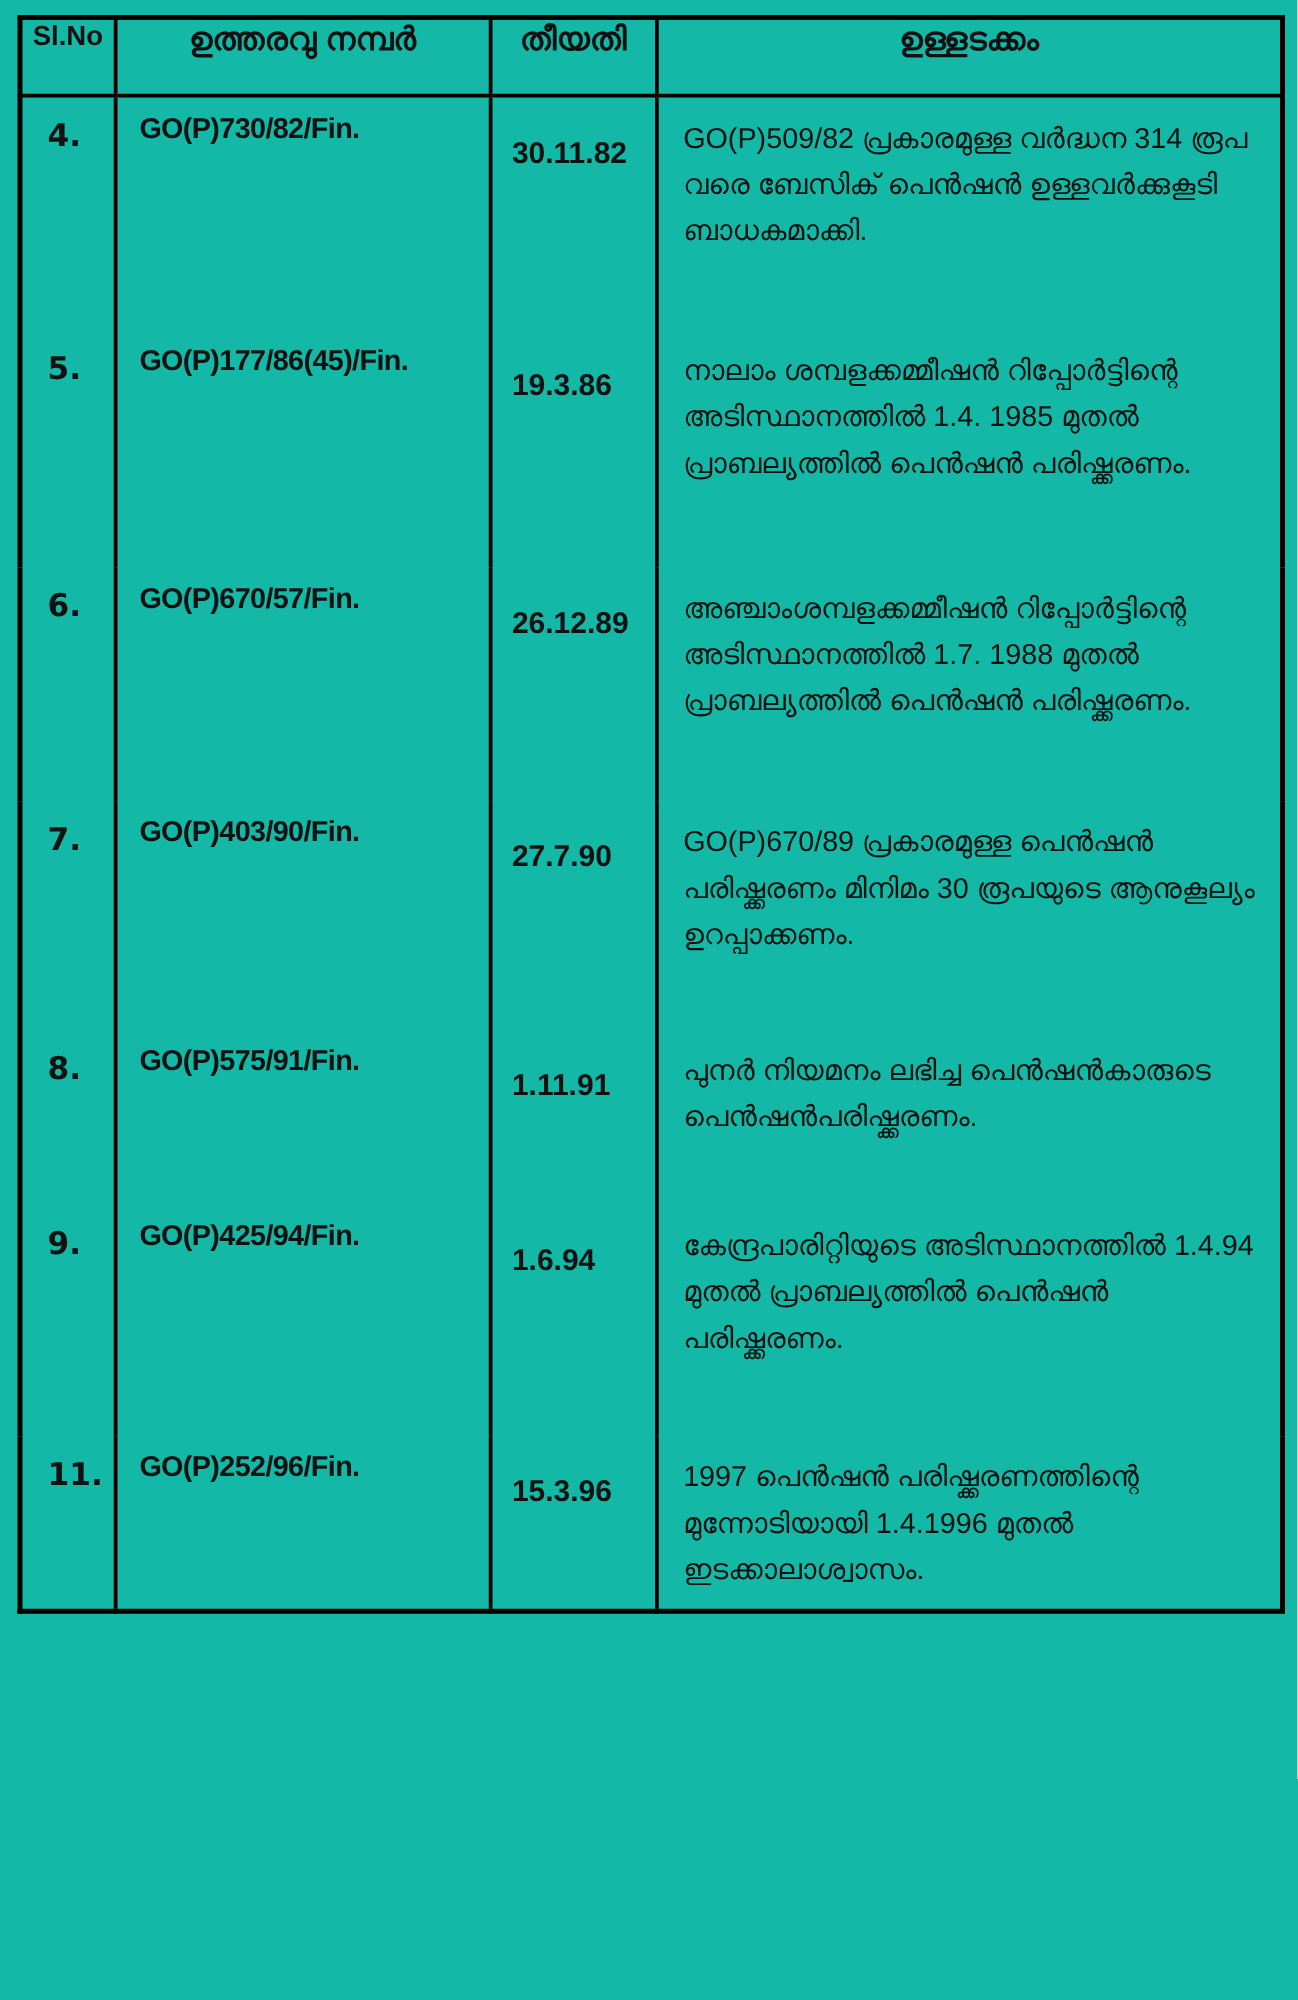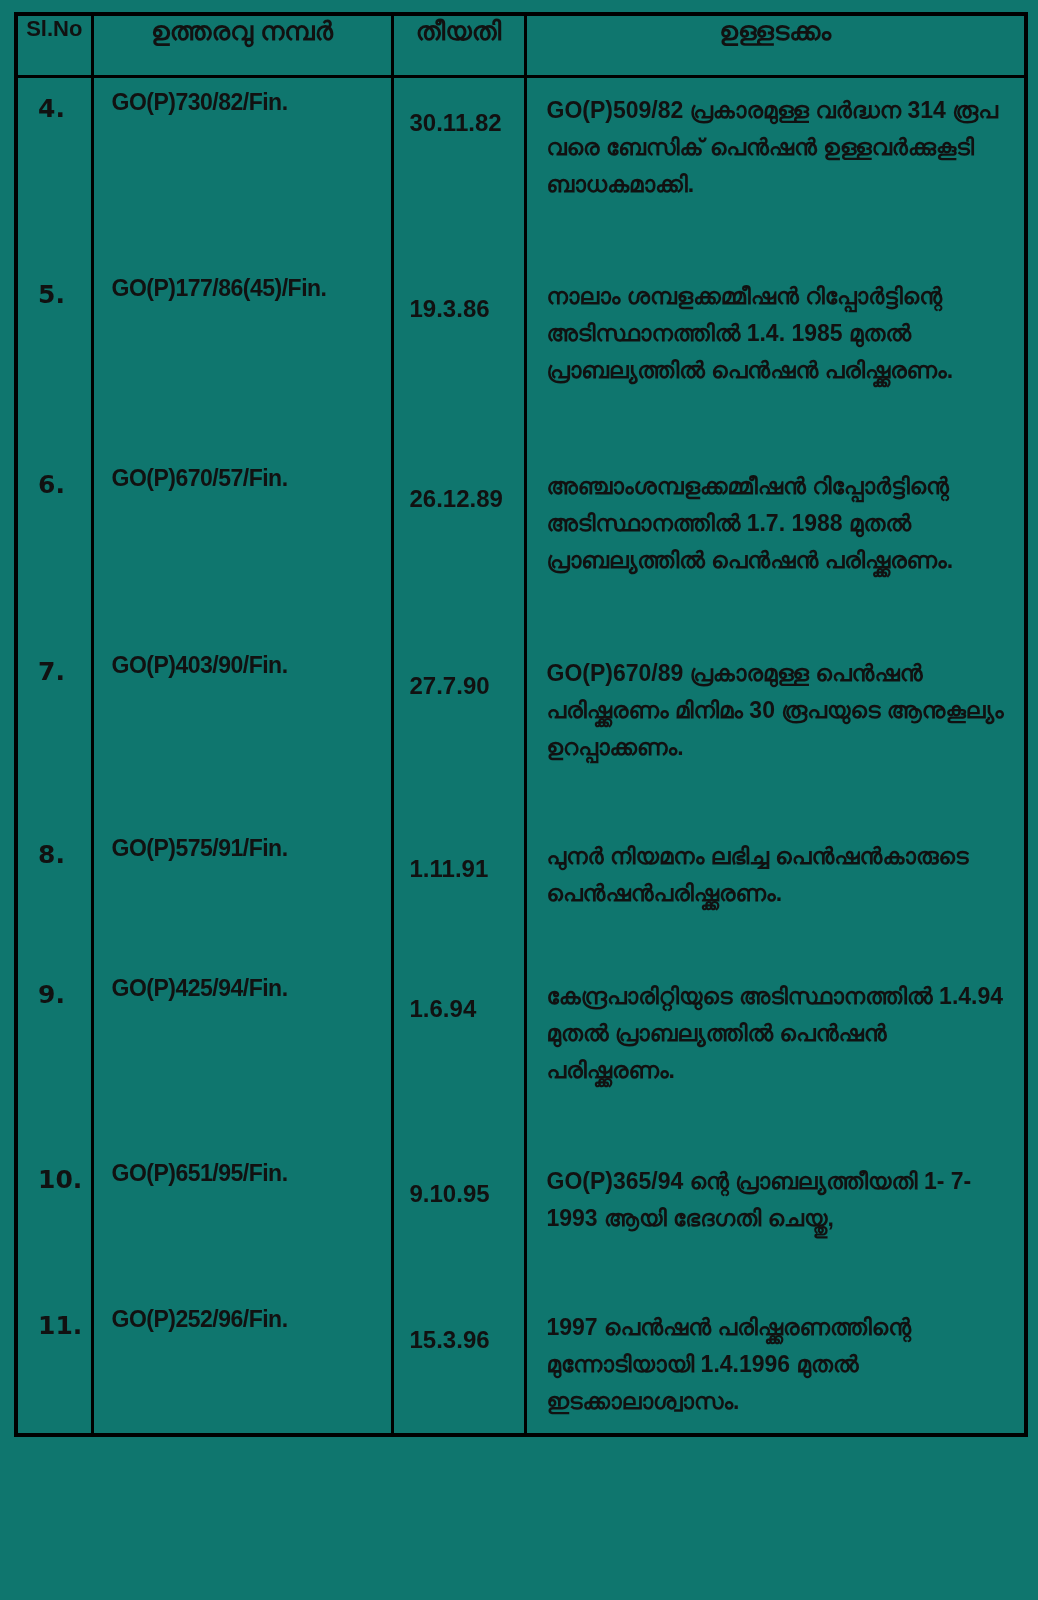--- a/index.html
+++ b/index.html
@@ -3,21 +3,21 @@
 <meta charset="utf-8">
 <style>
   html, body {
     margin: 0;
     padding: 0;
     background: #ffffff;
   }
   .page {
     width: 1038px;
     height: 1600px;
-    background: #0f766e;
+    background: #14b8a6;
     box-sizing: border-box;
     padding: 12px 14px 10px 14px;
     font-family: "Liberation Sans", "DejaVu Sans", sans-serif;
     color: #111;
     overflow: hidden;
   }
   table.go-table {
     border-collapse: collapse;
     table-layout: fixed;
     width: 1010px;
@@ -69,21 +69,21 @@
     overflow: hidden;
   }
   td.date {
     font-size: 24px;
     font-weight: bold;
     padding: 31px 0 0 16px;
     font-family: "Liberation Sans", "DejaVu Sans", sans-serif;
   }
   td.content {
     font-size: 23px;
-    font-weight: 700;
+    font-weight: 400;
     line-height: 37px;
     padding: 14px 16px 8px 20px;
     text-align: left;
     font-family: "Liberation Sans", "DejaVu Sans", sans-serif;
   }
 
   
   tr.r0 td { height: 188px; }
   tr.r1 td { height: 190px; }
   tr.r2 td { height: 187px; }
@@ -143,26 +143,20 @@
         <td class="order">GO(P)575/91/Fin.</td>
         <td class="date">1.11.91</td>
         <td class="content">പുനർ നിയമനം ലഭിച്ച പെൻഷൻകാരുടെ പെൻഷൻപരിഷ്ക്കരണം.</td>
       </tr>
       <tr class="r5">
         <td class="slno">9.</td>
         <td class="order">GO(P)425/94/Fin.</td>
         <td class="date">1.6.94</td>
         <td class="content">കേന്ദ്രപാരിറ്റിയുടെ അടിസ്ഥാനത്തിൽ 1.4.94 മുതൽ പ്രാബല്യത്തിൽ പെൻഷൻ പരിഷ്ക്കരണം.</td>
       </tr>
-      <tr class="r6">
-        <td class="slno">10.</td>
-        <td class="order">GO(P)651/95/Fin.</td>
-        <td class="date">9.10.95</td>
-        <td class="content">GO(P)365/94 ന്റെ പ്രാബല്യത്തീയതി 1- 7- 1993 ആയി ഭേദഗതി ചെയ്തു,</td>
-      </tr>
       <tr class="r7">
         <td class="slno">11.</td>
         <td class="order">GO(P)252/96/Fin.</td>
         <td class="date">15.3.96</td>
         <td class="content">1997 പെൻഷൻ പരിഷ്ക്കരണത്തിന്റെ മുന്നോടിയായി 1.4.1996 മുതൽ ഇടക്കാലാശ്വാസം.</td>
       </tr>
     </tbody>
   </table>
 </div>
 

